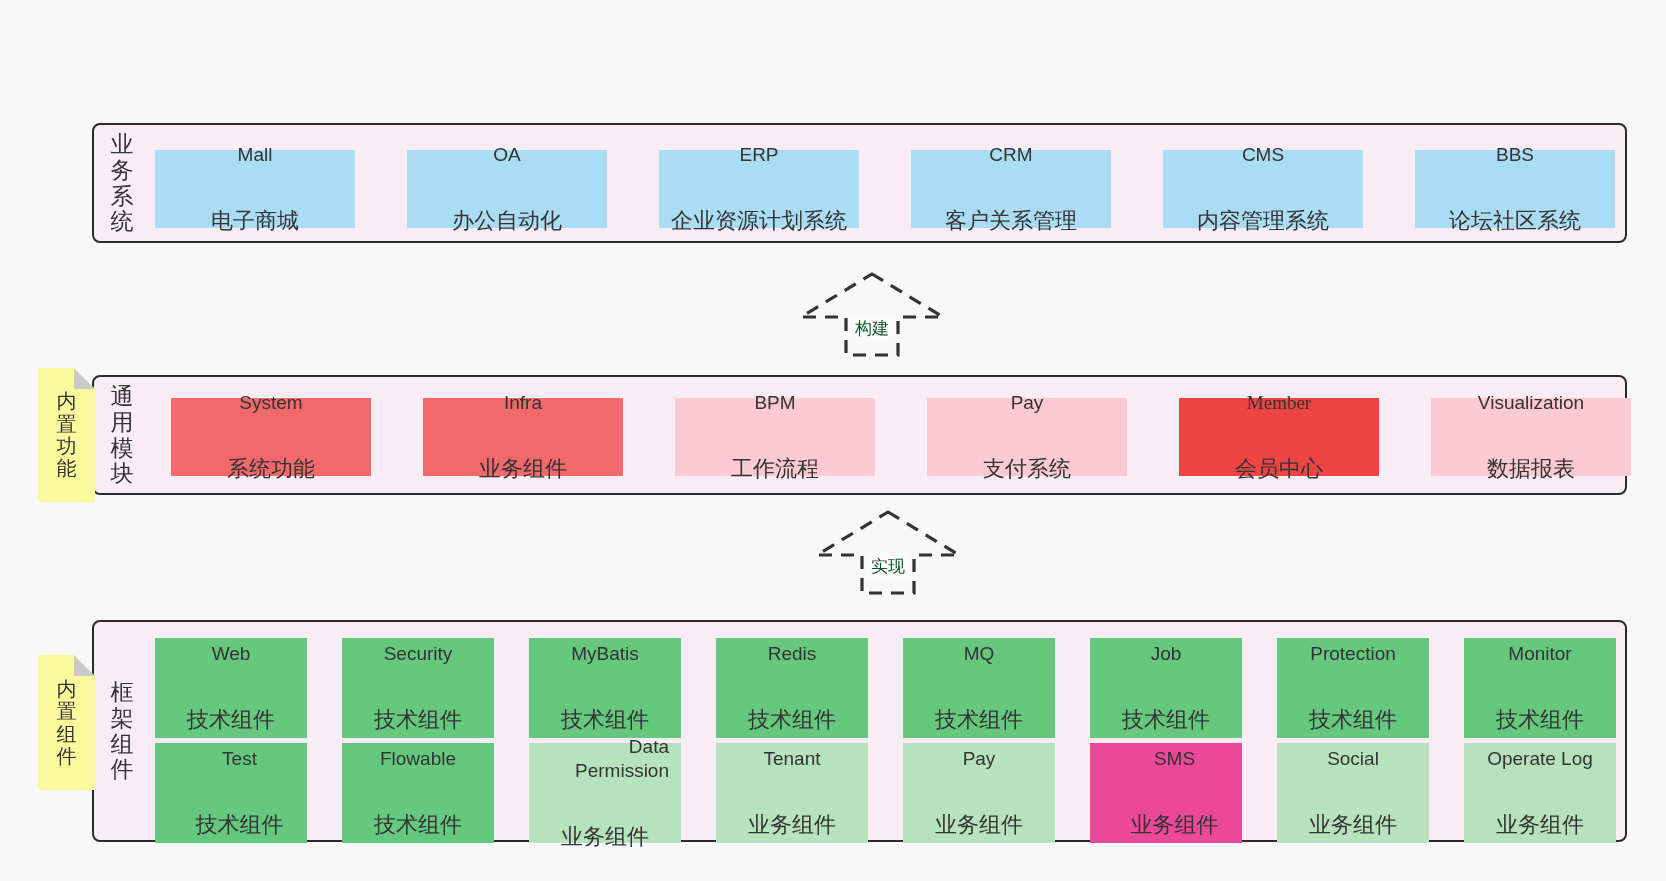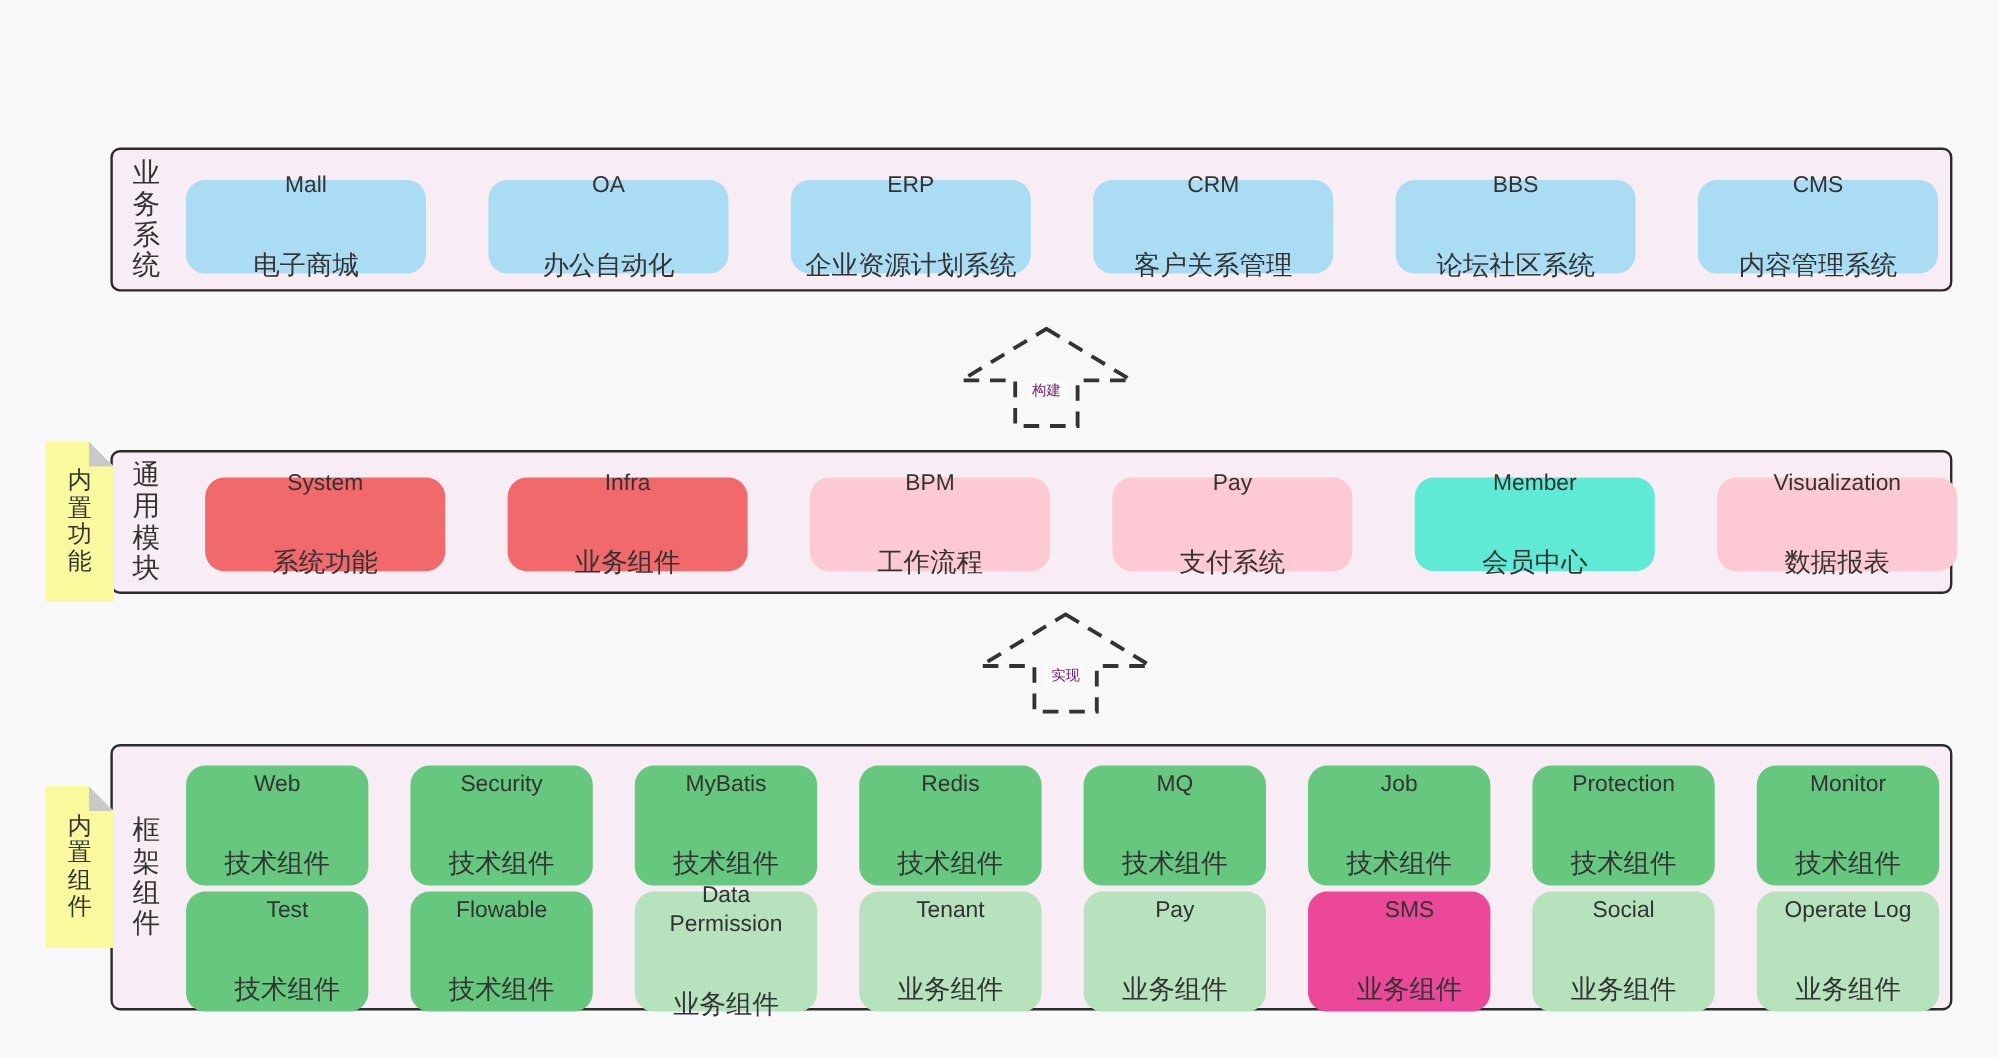--- a/index.html
+++ b/index.html
@@ -18,34 +18,34 @@
   [data-vertical] span{display:block;text-align:center;line-height:1.12;}
 
   .row{position:absolute;left:61px;display:flex;}
   .row-wide{gap:52px;}
   .row-narrow{gap:35px;}
   .layer-1 .row{top:25px;}
   .layer-2 .row{top:21px;}
   .layer-3 .row-a{top:16px;}
   .layer-3 .row-b{top:121px;}
 
-  .box{border-radius:16px;display:flex;flex-direction:column;justify-content:center;
-       align-items:center;text-align:center;box-sizing:border-box;padding:2px 12px;gap:37px;}
+  .box{border-radius:0;display:flex;flex-direction:column;justify-content:center;
+       align-items:center;text-align:right;box-sizing:border-box;padding:2px 12px;gap:37px;}
   .box-wide{width:200px;height:78px;}
   .box-narrow{width:152px;height:100px;}
   .box .t{font-size:19px;line-height:1.28;}
   .box .s{font-size:22px;line-height:1.28;margin-top:2px;}
 
   
   .arrow{position:absolute;width:150px;height:86px;}
   .arrow-1{left:797px;top:272px;}
   .arrow-2{left:813px;top:510px;}
   .arrow svg{position:absolute;left:0;top:0;}
   .arrow .arrow-label{position:absolute;left:50%;top:43px;transform:translateX(-50%);
-        background:#fafafa;padding:2px 5px;font-size:12px;color:#701a75;white-space:nowrap;}
+        background:#fafafa;padding:2px 5px;font-size:17px;color:#14532d;white-space:nowrap;}
 
   
   .sticky{position:absolute;left:38px;width:57px;background:#fbf99d;z-index:4;
           display:flex;align-items:center;justify-content:center;
           clip-path:polygon(0 0,calc(100% - 21px) 0,100% 21px,100% 100%,0 100%);}
   .sticky-1{top:368px;height:134px;}
   .sticky-2{top:655px;height:135px;}
   .sticky::before{content:"";position:absolute;top:0;right:0;width:21px;height:21px;
           background:#c9c9c9;clip-path:polygon(0 0,100% 100%,0 100%);}
   .sticky .sticky-text{font-size:20px;line-height:1.4;color:#333;}
@@ -73,26 +73,26 @@
         </div>
         <div class="box box-wide" style="background: rgb(170, 221, 244);">
           <div class="t">ERP</div>
           <div class="s">企业资源计划系统</div>
         </div>
         <div class="box box-wide" style="background: rgb(170, 221, 244);">
           <div class="t">CRM</div>
           <div class="s">客户关系管理</div>
         </div>
         <div class="box box-wide" style="background: rgb(170, 221, 244);">
+          <div class="t">CMS</div>
+          <div class="s">内容管理系统</div>
+        </div>
+        <div class="box box-wide" style="background: rgb(170, 221, 244);">
           <div class="t">BBS</div>
           <div class="s">论坛社区系统</div>
-        </div>
-        <div class="box box-wide" style="background: rgb(170, 221, 244);">
-          <div class="t">CMS</div>
-          <div class="s">内容管理系统</div>
         </div>
       </div>
   </section>
 
   <div class="arrow arrow-1">
     <svg width="150" height="86" viewBox="0 0 150 86">
       <path d="M75 2 L146 45 L101 45 L101 83 L49 83 L49 45 L4 45 Z" fill="none" stroke="#333" stroke-width="3.2" stroke-dasharray="13 9" stroke-linecap="butt"></path>
     </svg>
     <div class="arrow-label">构建</div>
   </div>
@@ -114,21 +114,21 @@
           <div class="s">业务组件</div>
         </div>
         <div class="box box-wide" style="background: rgb(252, 201, 212);">
           <div class="t">BPM</div>
           <div class="s">工作流程</div>
         </div>
         <div class="box box-wide" style="background: rgb(252, 201, 212);">
           <div class="t">Pay</div>
           <div class="s">支付系统</div>
         </div>
-        <div class="box box-wide" style="background: #5eead4;">
+        <div class="box box-wide" style="background: #ef4444; font-family: Liberation Serif, serif;">
           <div class="t">Member</div>
           <div class="s">会员中心</div>
         </div>
         <div class="box box-wide" style="background: rgb(252, 201, 212);">
           <div class="t">Visualization</div>
           <div class="s">数据报表</div>
         </div>
       </div>
   </section>
   <div class="sticky sticky-1" style="background: rgb(251, 249, 157);">

